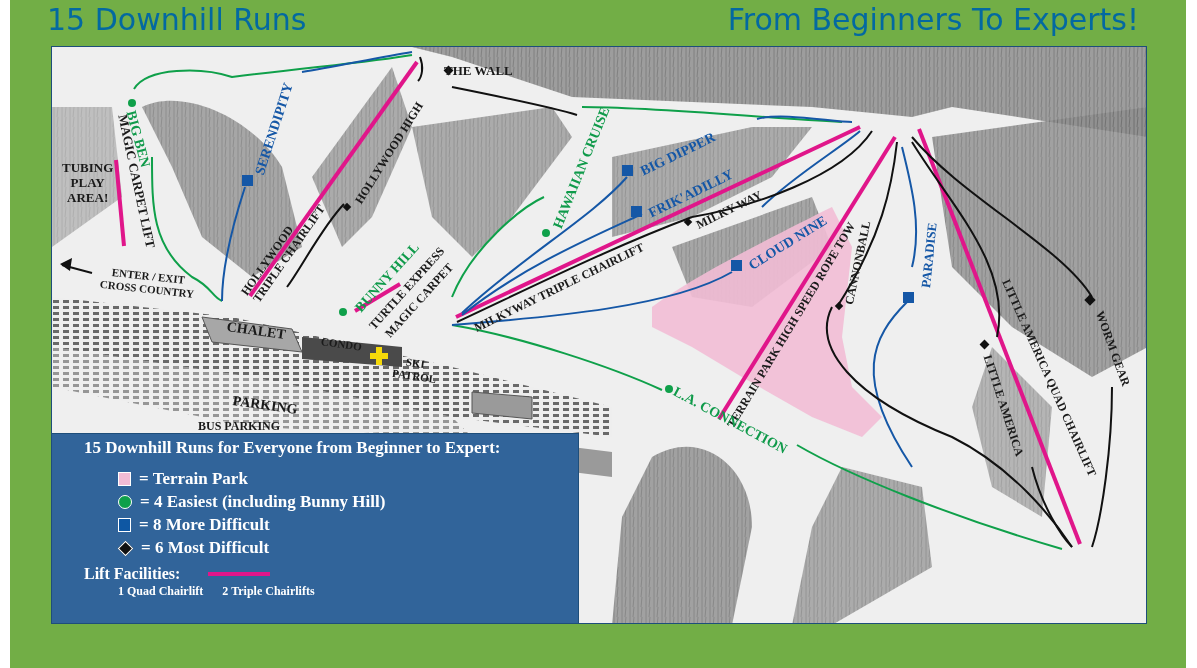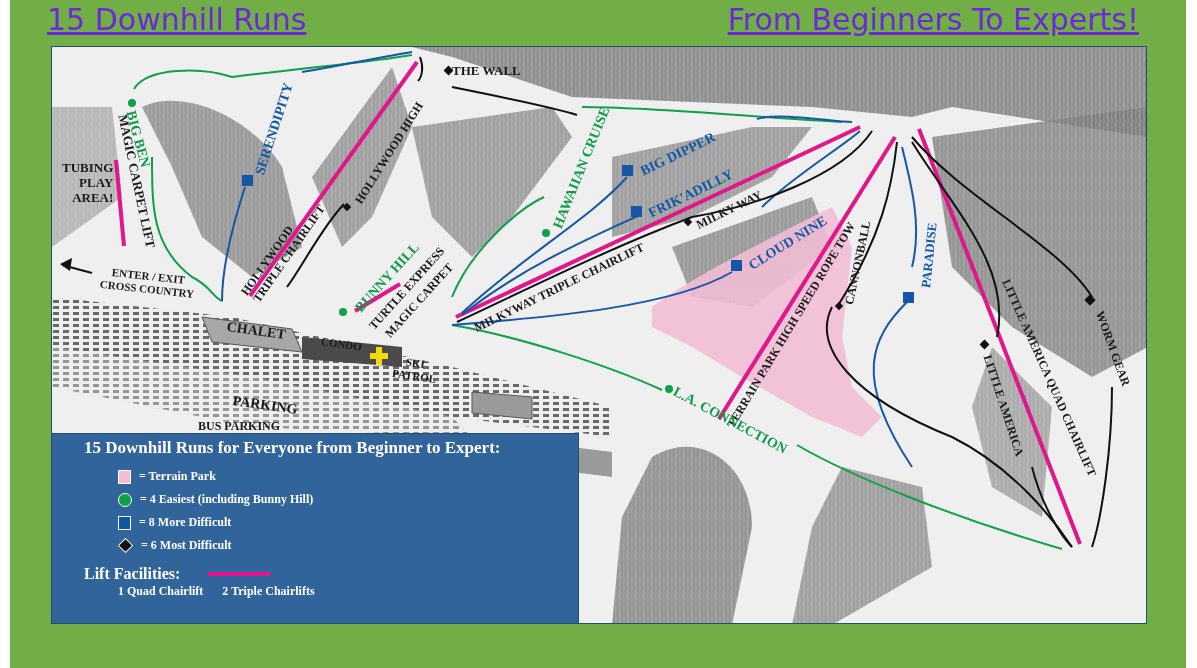--- a/index.html
+++ b/index.html
@@ -1,29 +1,29 @@
 <!DOCTYPE html>
 <html><head>
 <meta charset="utf-8">
 <style>
   html, body { margin:0; padding:0; background:#ffffff; }
   body { width:1197px; height:668px; position:relative; overflow:hidden; font-family:"Liberation Serif", serif; }
   .frame { position:absolute; left:10px; top:0; width:1176px; height:668px; background:#72ae46; }
-  .hdr { position:absolute; top:2px; color:#6d28d9; font-family:"DejaVu Sans", sans-serif; font-size:30px; font-weight:normal; letter-spacing:0px; white-space:nowrap;text-decoration:underline; }
+  .hdr { position:absolute; top:2px; color:#0369a1; font-family:"DejaVu Sans", sans-serif; font-size:30px; font-weight:normal; letter-spacing:0px; white-space:nowrap; }
   .hdr-left { left:47px; }
   .hdr-right { right:58px; }
   .map { position:absolute; left:51px; top:46px; width:1096px; height:578px; background:#e8e8e8; border:1px solid #1e4e7a; box-sizing:border-box; overflow:hidden; }
   .map svg { position:absolute; left:0; top:0; }
   .lbl { position:absolute; font-family:"Liberation Serif", serif; font-weight:bold; white-space:nowrap; transform-origin:0 0; }
   .k { color:#1a1a1a; font-size:13px; }
   .g { color:#0f9a4a; font-size:14px; }
   .b { color:#1557a6; font-size:14px; }
   .legend { position:absolute; left:0; top:386px; width:527px; height:192px; background:#31649a; border-top:1px solid #1e4e7a; border-right:1px solid #1e4e7a; box-sizing:border-box; color:#ffffff; }
   .lg-title { position:absolute; left:32px; top:4px; font-size:17px; font-weight:bold; }
-  .lg-row { position:absolute; left:66px; font-size:12px; font-weight:bold; display:flex; align-items:center; gap:8px; }
+  .lg-row { position:absolute; left:66px; font-size:17px; font-weight:bold; display:flex; align-items:center; gap:8px; }
   .sw { width:13px; height:14px; display:inline-block; border:1px solid #ffffff; box-sizing:border-box; }
   .sw-pink { background:#f2bcd5; }
   .sw-blue { background:#0e57a3; }
   .sw-green { width:14px; height:14px; border-radius:50%; background:#0fa04a; border:1px solid #ffffff; }
   .sw-dia { width:11px; height:11px; background:#111; transform:rotate(45deg); border:1px solid #ffffff; margin:0 2px; }
   .lg-lift { position:absolute; left:32px; top:131px; font-size:16px; font-weight:bold; display:flex; align-items:center; gap:28px; }
   .lift-bar { width:62px; height:4px; background:#e0168a; display:inline-block; }
   .lg-fac { position:absolute; left:66px; font-size:12px; font-weight:bold; }
   .lg-fac span { margin-right:16px; }
 </style>
@@ -133,34 +133,34 @@
     <rect x="633" y="172" width="6" height="6" fill="#111" transform="rotate(45 636 175)"></rect>
     <rect x="784" y="256" width="6" height="6" fill="#111" transform="rotate(45 787 259)"></rect>
     <rect x="929" y="294" width="7" height="7" fill="#111" transform="rotate(45 932.5 297.5)"></rect>
     <rect x="1034" y="249" width="8" height="8" fill="#111" transform="rotate(45 1038 253)"></rect>
 
     <path d="M318 306 L324 306 L324 300 L330 300 L330 306 L336 306 L336 312 L330 312 L330 318 L324 318 L324 312 L318 312 Z" fill="#f5d90a"></path>
   </svg>
 
   <div class="lbl g" style="left:86px;top:62px;transform:rotate(75deg);">BIG BEN</div>
   <div class="lbl k" style="left:78px;top:66px;transform:rotate(78deg);">MAGIC CARPET LIFT</div>
-  <div class="lbl k" style="left:10px;top:113px;text-align:right;line-height:15px;">
+  <div class="lbl k" style="left:10px;top:113px;text-align:center;line-height:15px;">
     <div>TUBING</div>
     <div>PLAY</div>
     <div>AREA!</div>
   </div>
   <div class="lbl k" style="left:50px;top:218px;font-size:11px;line-height:13px;transform:rotate(6deg);text-align:center;">
     <div>ENTER / EXIT</div>
     <div>CROSS COUNTRY</div>
   </div>
   <div class="lbl b" style="left:200px;top:125px;transform:rotate(-72deg);">SERENDIPITY</div>
   <div class="lbl k" style="left:186px;top:243px;transform:rotate(-55deg);font-size:12px;">HOLLYWOOD</div>
   <div class="lbl k" style="left:198px;top:250px;transform:rotate(-55deg);font-size:12px;">TRIPLE CHAIRLIFT</div>
   <div class="lbl k" style="left:300px;top:152px;transform:rotate(-58deg);font-size:12px;">HOLLYWOOD HIGH</div>
-  <div class="lbl k" style="left:400px;top:16px;">THE WALL</div>
+  <div class="lbl k" style="left:392px;top:16px;">THE WALL</div>
   <div class="lbl g" style="left:498px;top:178px;transform:rotate(-68deg);">HAWAIIAN CRUISE</div>
   <div class="lbl g" style="left:300px;top:258px;transform:rotate(-48deg);">BUNNY HILL</div>
   <div class="lbl k" style="left:314px;top:276px;transform:rotate(-48deg);font-size:12px;">TURTLE EXPRESS</div>
   <div class="lbl k" style="left:330px;top:284px;transform:rotate(-48deg);font-size:12px;">MAGIC CARPET</div>
   <div class="lbl b" style="left:586px;top:118px;transform:rotate(-26deg);">BIG DIPPER</div>
   <div class="lbl b" style="left:594px;top:160px;transform:rotate(-26deg);">FRIK'ADILLY</div>
   <div class="lbl k" style="left:642px;top:172px;transform:rotate(-26deg);font-size:12px;">MILKY WAY</div>
   <div class="lbl k" style="left:420px;top:275px;transform:rotate(-26deg);font-size:12px;">MILKYWAY TRIPLE CHAIRLIFT</div>
   <div class="lbl b" style="left:694px;top:213px;transform:rotate(-32deg);">CLOUD NINE</div>
   <div class="lbl k" style="left:672px;top:376px;transform:rotate(-59deg);font-size:12px;">TERRAIN PARK HIGH SPEED ROPE TOW</div>

